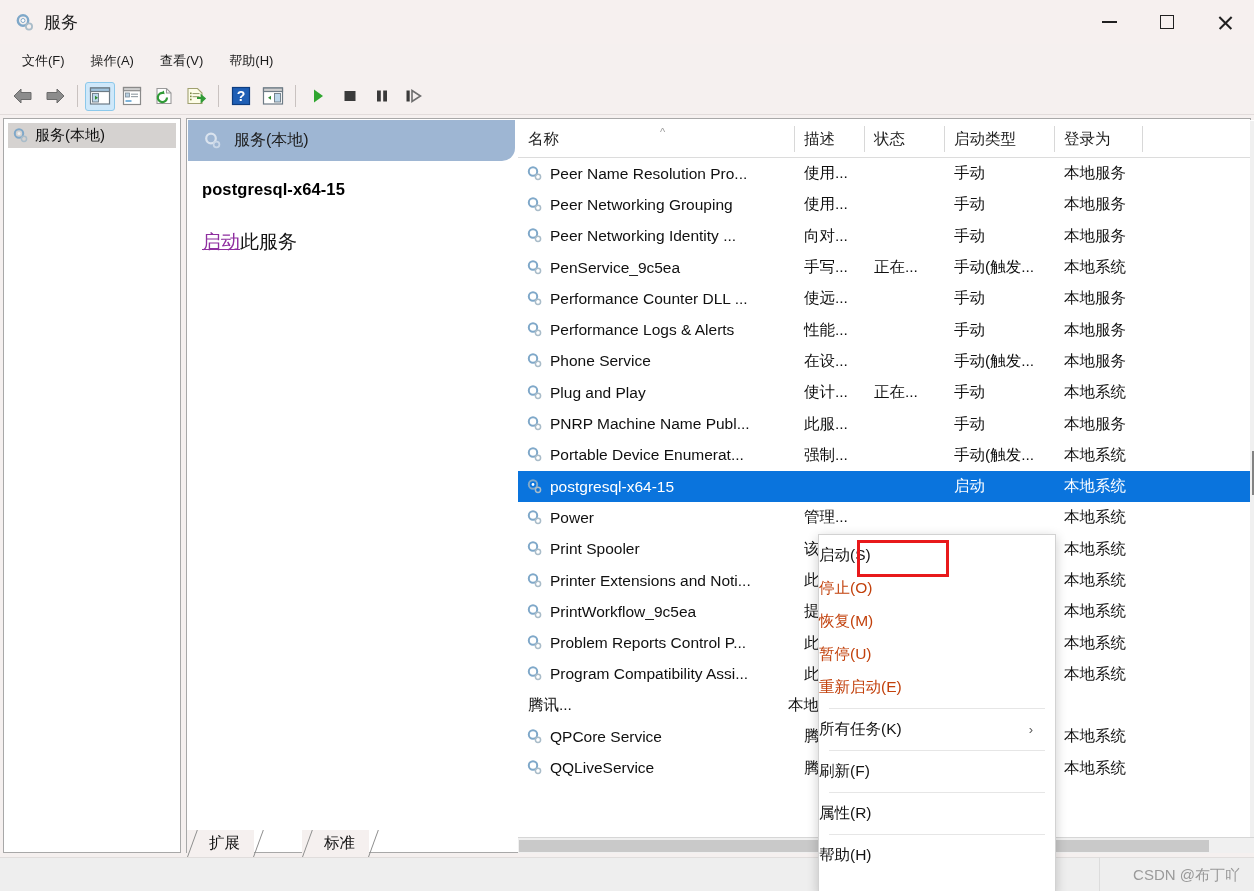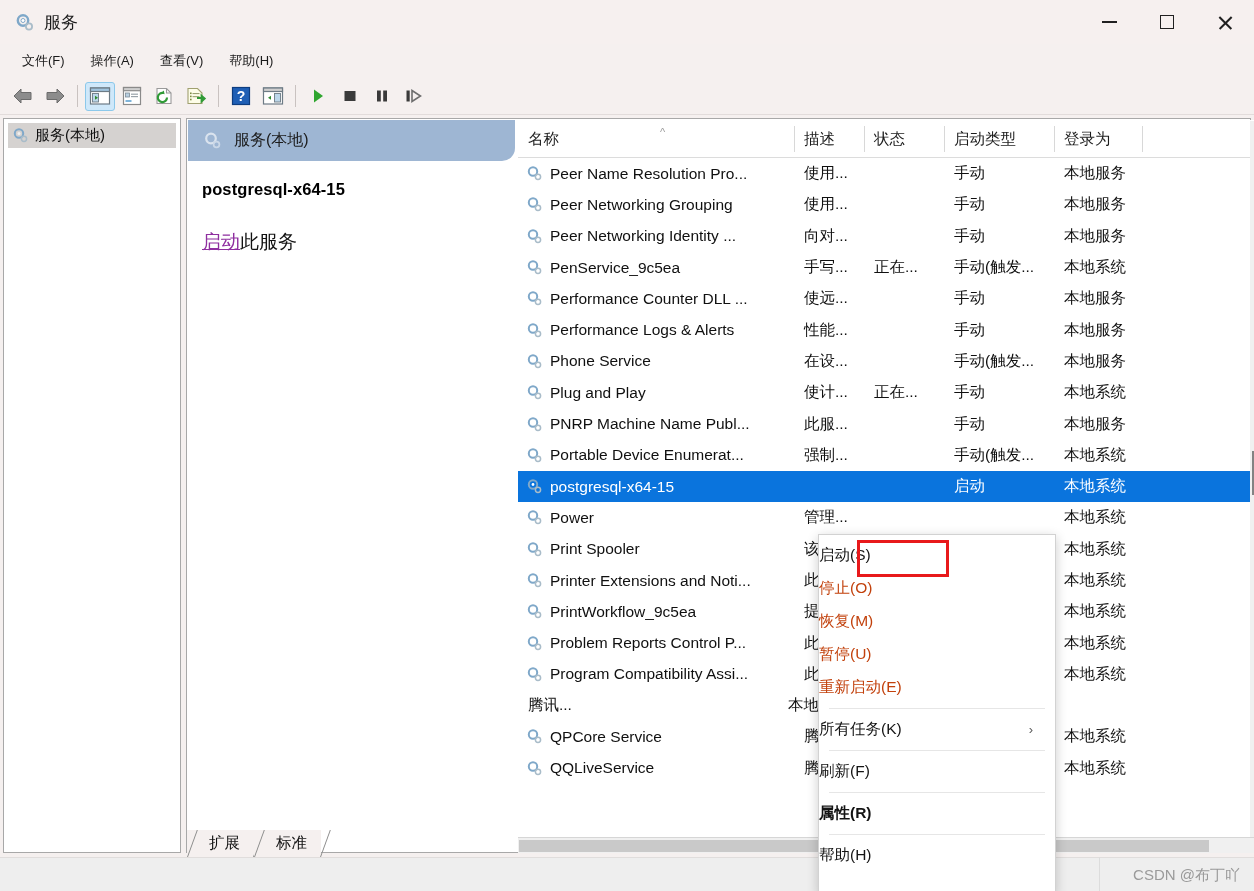--- a/index.html
+++ b/index.html
@@ -152,21 +152,21 @@
   }
 
   .rows { position: relative; }
   .row {
     display: flex; align-items: center;
     height: 31.3px; font-size: 15.5px; color: #101010;
     white-space: nowrap;
   }
   .row.selected { background: #0a74dd; color: #fff; }
   .cell { overflow: hidden; padding-left: 10px; }
-  .cell-name { width: 276px; display: flex; align-items: center; gap: 7px; padding-left: 8px; }
+  .cell-name { width: 276px; display: flex; align-items: flex-start; gap: 7px; padding-left: 8px; }
   .cell-desc { width: 70px; }
   .cell-state { width: 80px; }
   .cell-start { width: 110px; }
   .cell-logon { width: 88px; }
 
   
   .vscroll {
     position: absolute; right: 1px; top: 1px; width: 17px; height: 717px;
     background: #f0f0f0;
   }
@@ -192,36 +192,36 @@
     box-shadow: 0 3px 11px rgba(0,0,0,.20);
     padding-top: 4px;
     z-index: 40;
   }
   .ctx-item {
     height: 33px; display: flex; align-items: center;
     font-size: 15.5px; color: #141414;
     position: relative;
   }
   .ctx-item.disabled { color: #c2410c; }
-  .ctx-item.bold { font-weight: bold; }
+  .ctx-item.bold { font-weight: normal; }
   .ctx-item .submenu-arrow {
     position: absolute; right: 22px; font-size: 13px; color: #5a5a5a;
   }
   .ctx-sep { height: 1px; background: #e6e6e6; margin: 4px 10px; }
   .ctx-highlight {
     position: absolute; left: 38px; top: 5px;
     width: 92px; height: 37px;
     border: 3px solid #e8191b;
     pointer-events: none;
   }
 
   
   .tabs {
     position: absolute; left: 187px; top: 828px; height: 29px;
-    display: flex; align-items: flex-end;
+    display: flex; align-items: flex-end; gap: 48px;
   }
   .tab {
     position: relative; height: 27px;
     padding: 0 14px 0 22px;
     font-size: 15.5px; color: #111;
     display: flex; align-items: center;
     background: #f5f0ef;
   }
   .tab::before {
     content: ""; position: absolute; left: 0; top: 0;

